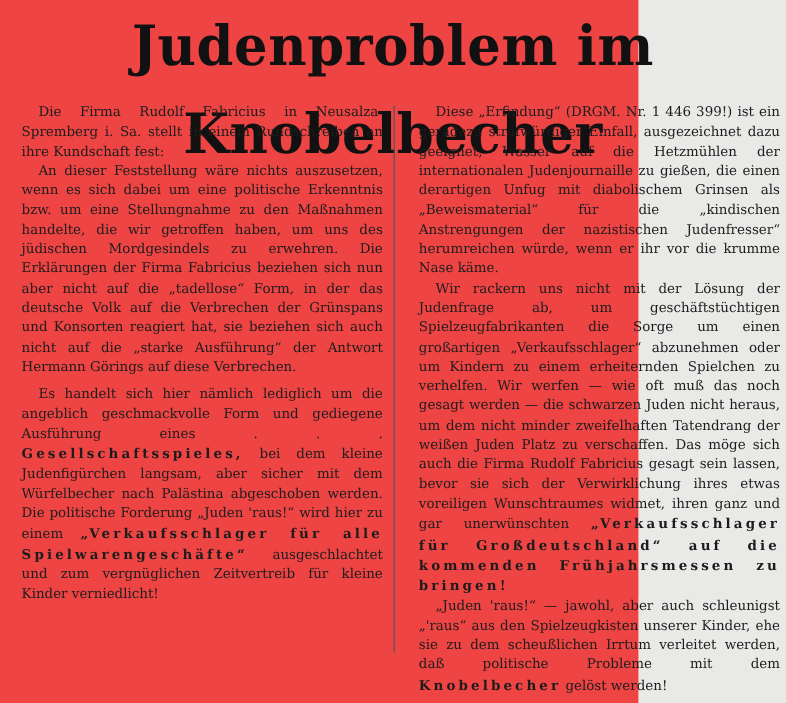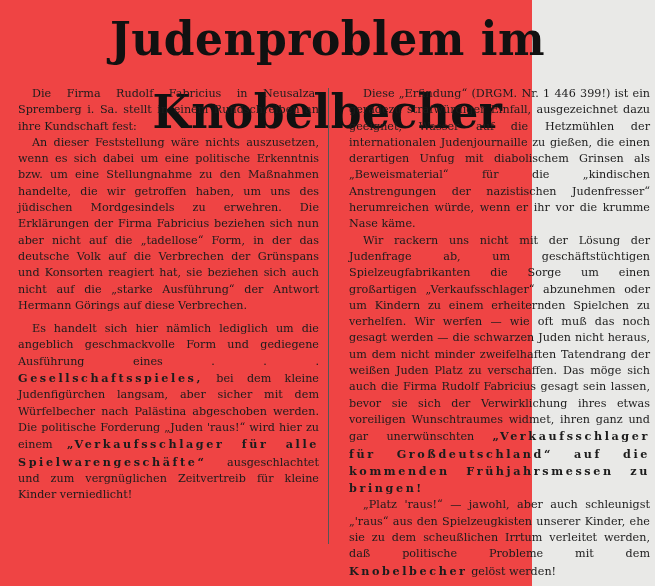--- a/index.html
+++ b/index.html
@@ -46,16 +46,16 @@
     <div class="col col-left">
       <p>Die Firma Rudolf Fabricius in Neusalza-Spremberg i. Sa. stellt in einem Rundschreiben an ihre Kundschaft fest:</p>
       <p>An dieser Feststellung wäre nichts auszusetzen, wenn es sich dabei um eine politische Erkenntnis bzw. um eine Stellungnahme zu den Maßnahmen handelte, die wir getroffen haben, um uns des jüdischen Mordgesindels zu erwehren. Die Erklärungen der Firma Fabricius beziehen sich nun aber nicht auf die „tadellose“ Form, in der das deutsche Volk auf die Verbrechen der Grünspans und Konsorten reagiert hat, sie beziehen sich auch nicht auf die „starke Ausführung“ der Antwort Hermann Görings auf diese Verbrechen.</p>
       <div class="gap"></div>
       <p><span>Es handelt sich hier nämlich lediglich um die angeblich geschmackvolle Form und gediegene Ausführung eines . . .</span> <span class="sp">Gesellschaftsspieles,</span> <span>bei dem kleine Judenfigürchen langsam, aber sicher mit dem Würfelbecher nach Palästina abgeschoben werden. Die politische Forderung „Juden 'raus!“ wird hier zu einem</span> <span class="sp">„Verkaufsschlager für alle Spielwarengeschäfte“</span> <span>ausgeschlachtet und zum vergnüglichen Zeitvertreib für kleine Kinder verniedlicht!</span></p>
     </div>
 
     <div class="col col-right">
       <p class="bold">Diese „Erfindung“ (DRGM. Nr. 1 446 399!) ist ein geradezu strafwürdiger Einfall, ausgezeichnet dazu geeignet, Wasser auf die Hetzmühlen der internationalen Judenjournaille zu gießen, die einen derartigen Unfug mit diabolischem Grinsen als „Beweismaterial“ für die „kindischen Anstrengungen der nazistischen Judenfresser“ herumreichen würde, wenn er ihr vor die krumme Nase käme.</p>
       <p><span>Wir rackern uns nicht mit der Lösung der Judenfrage ab, um geschäftstüchtigen Spielzeugfabrikanten die Sorge um einen großartigen „Verkaufsschlager“ abzunehmen oder um Kindern zu einem erheiternden Spielchen zu verhelfen. Wir werfen — wie oft muß das noch gesagt werden — die schwarzen Juden nicht heraus, um dem nicht minder zweifelhaften Tatendrang der weißen Juden Platz zu verschaffen. Das möge sich auch die Firma Rudolf Fabricius gesagt sein lassen, bevor sie sich der Verwirklichung ihres etwas voreiligen Wunschtraumes widmet, ihren ganz und gar unerwünschten</span> <span class="sp">„Verkaufsschlager für Großdeutschland“ auf die kommenden Frühjahrsmessen zu bringen!</span></p>
-      <p><span>„Platz 'raus!“ — jawohl, aber auch schleunigst „'raus“ aus den Spielzeugkisten unserer Kinder, ehe sie zu dem scheußlichen Irrtum verleitet werden, daß politische Probleme mit dem</span> <span class="sp">Knobelbecher</span> <span>gelöst werden!</span></p>
+      <p><span>„Juden 'raus!“ — jawohl, aber auch schleunigst „'raus“ aus den Spielzeugkisten unserer Kinder, ehe sie zu dem scheußlichen Irrtum verleitet werden, daß politische Probleme mit dem</span> <span class="sp">Knobelbecher</span> <span>gelöst werden!</span></p>
     </div>
   </div>
 </div>
 
 </body></html>

